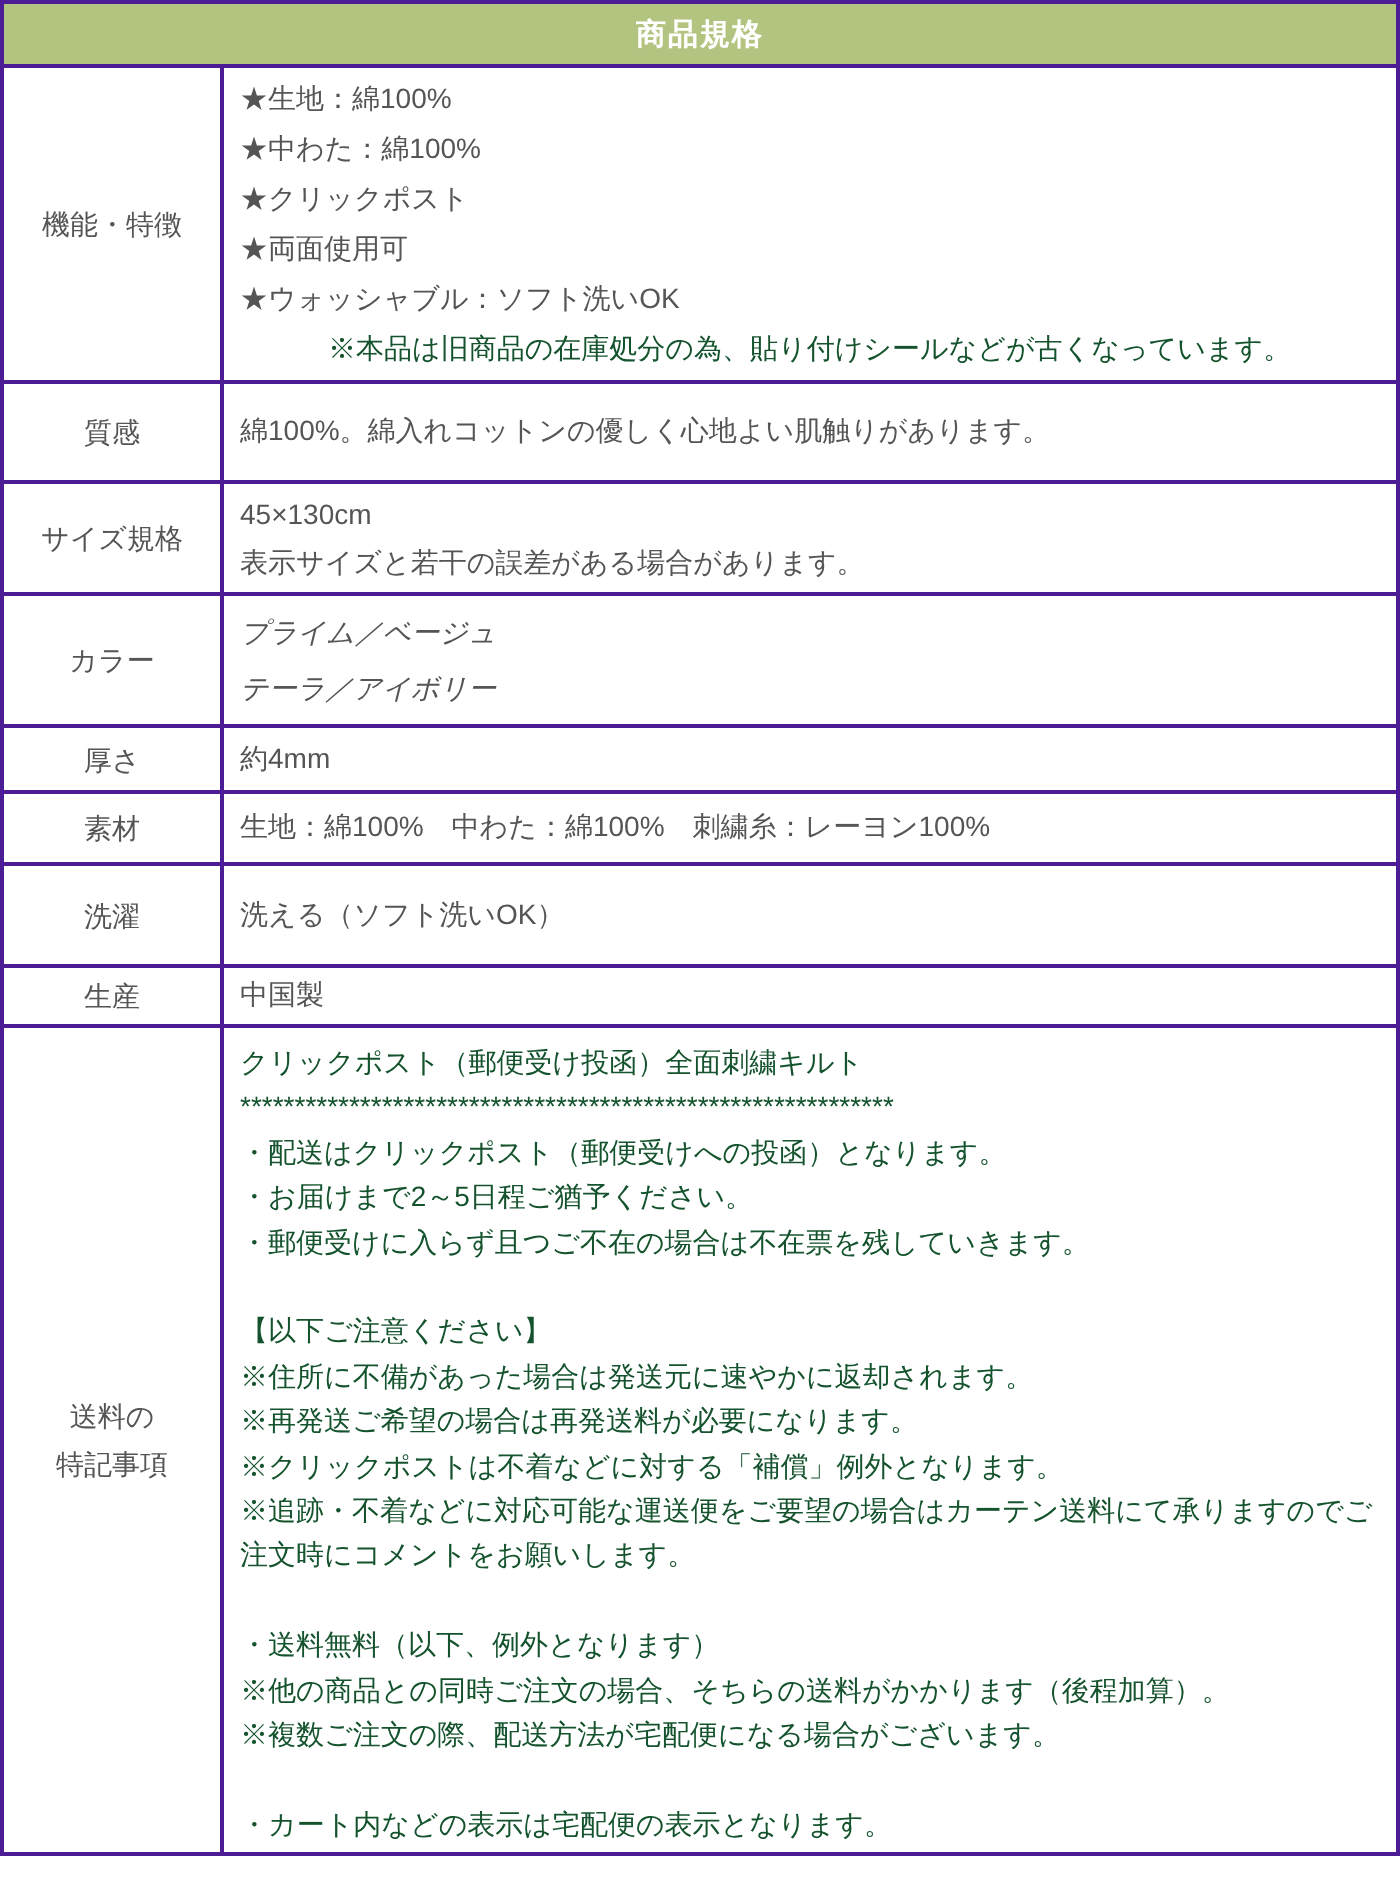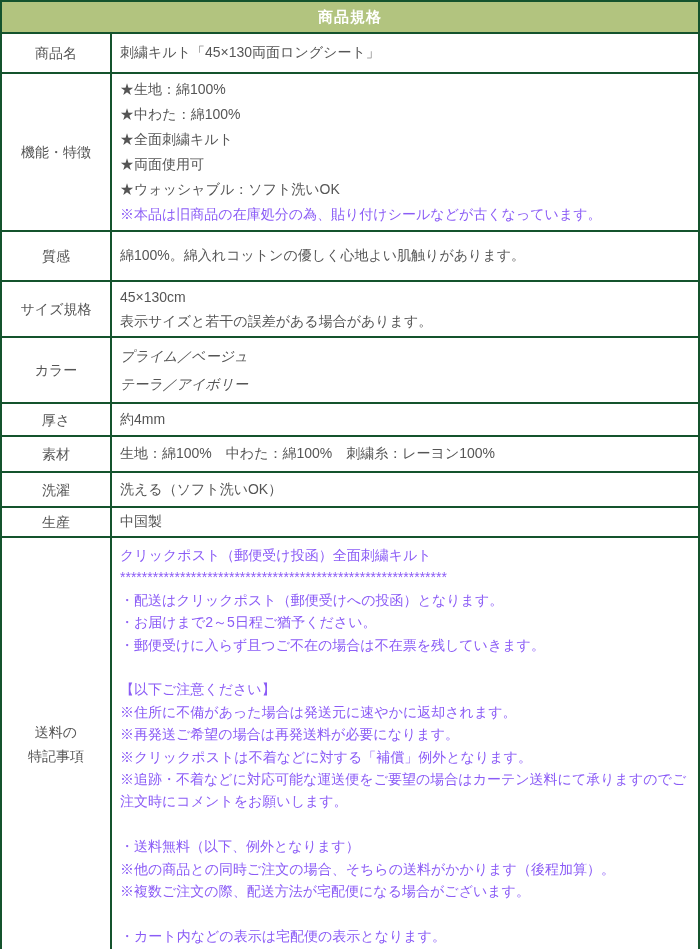--- a/index.html
+++ b/index.html
@@ -6,21 +6,21 @@
   body { width: 700px; }
   table.spec {
     width: 700px;
     border-collapse: collapse;
     table-layout: fixed;
     font-family: "Liberation Sans", sans-serif;
     font-size: 14px;
     color: #555555;
   }
   table.spec th, table.spec td {
-    border: 2px solid #14532d;
+    border: 2px solid #4c1d95;
     overflow: hidden;
   }
   col.c-label { width: 110px; }
   th.label-cell {
     font-weight: normal;
     text-align: center;
     vertical-align: middle;
     padding: 2px;
     line-height: 24px;
   }
@@ -32,29 +32,29 @@
     height: 28px;
     text-align: center;
     vertical-align: middle;
     letter-spacing: 1px;
   }
   td.value-cell {
     padding: 3px 8px;
     vertical-align: middle;
     text-align: left;
   }
-  .blue { color: #8b5cf6; }
+  .blue { color: #14532d; margin-left: 44px; }
   tr.r-name      { height: 40px; }
   tr.r-features  { height: 150px; }
   tr.r-texture   { height: 50px; }
   tr.r-size      { height: 53px; }
   tr.r-color     { height: 66px; }
   tr.r-thickness { height: 33px; }
   tr.r-material  { height: 36px; }
-  tr.r-washing   { height: 35px; }
+  tr.r-washing   { height: 51px; }
   tr.r-production{ height: 21px; }
   tr.r-shipclass { height: 36px; }
   tr.r-shipnotes { height: 404px; }
   td.features-cell .line { line-height: 25px; min-height: 25px; }
   td.size-cell .line     { line-height: 24px; min-height: 24px; }
   td.color-cell .line    { line-height: 28px; min-height: 28px; font-style: italic; }
   td.shipnotes-cell {
     vertical-align: top;
     padding-top: 6px;
   }
@@ -72,31 +72,27 @@
   <colgroup>
       <col class="c-label">
       <col class="c-value">
     </colgroup>
 
   <tbody>
       <tr class="header-row">
     <th colspan="2">商品規格</th>
   </tr>
 
-  <tr class="r-name">
-    <th class="label-cell">商品名</th>
-    <td class="value-cell">刺繍キルト「45×130両面ロングシート」</td>
-  </tr>
 
   <tr class="r-features">
     <th class="label-cell">機能・特徴</th>
     <td class="value-cell features-cell">
       <div class="line">★生地：綿100%</div>
       <div class="line">★中わた：綿100%</div>
-      <div class="line">★全面刺繍キルト</div>
+      <div class="line">★クリックポスト</div>
       <div class="line">★両面使用可</div>
       <div class="line">★ウォッシャブル：ソフト洗いOK</div>
       <div class="line blue">※本品は旧商品の在庫処分の為、貼り付けシールなどが古くなっています。</div>
     </td>
   </tr>
 
   <tr class="r-texture">
     <th class="label-cell">質感</th>
     <td class="value-cell">綿100%。綿入れコットンの優しく心地よい肌触りがあります。</td>
   </tr>

